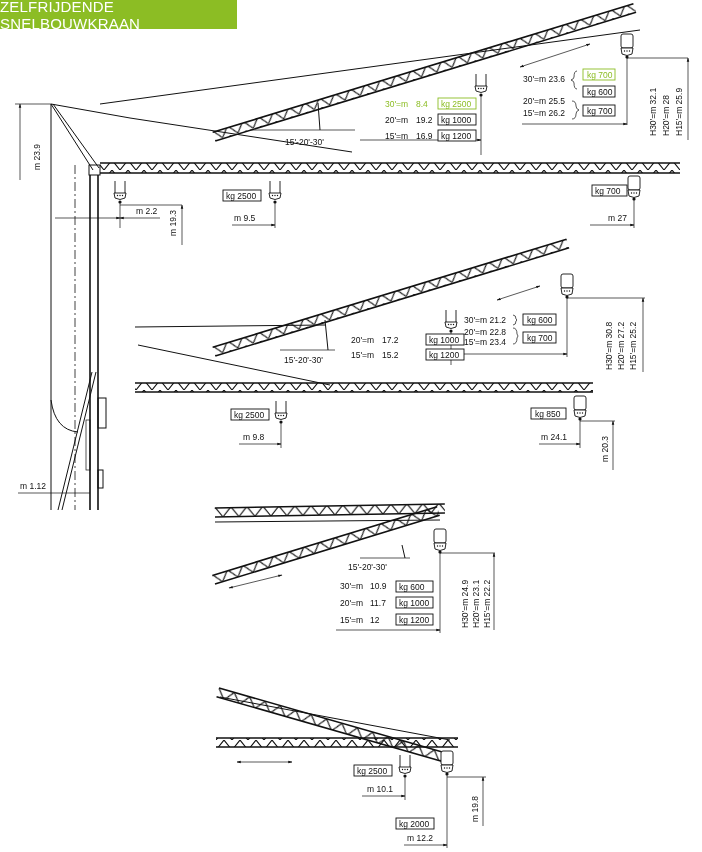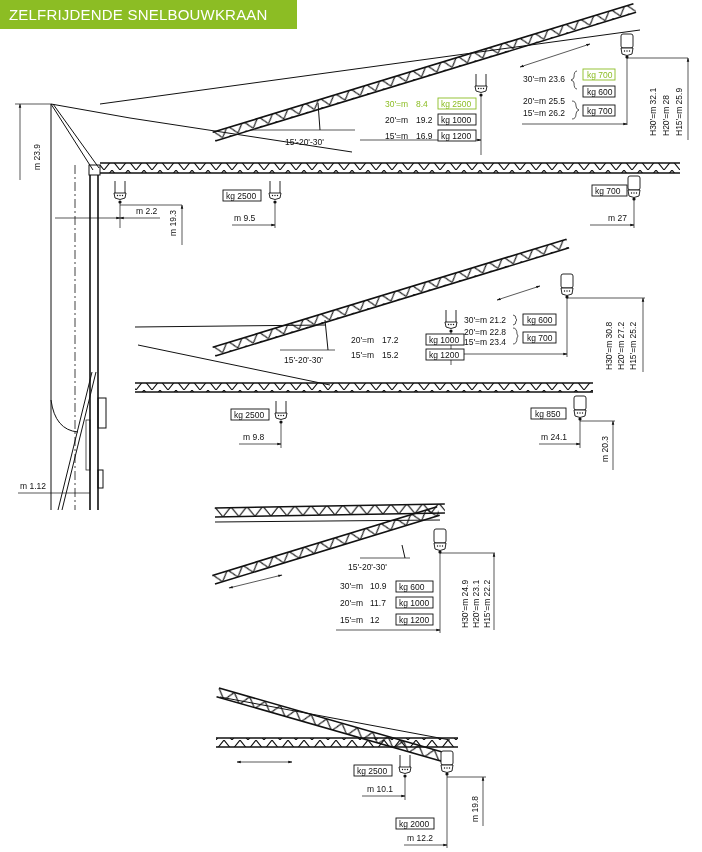--- a/index.html
+++ b/index.html
@@ -1,20 +1,20 @@
 <!DOCTYPE html>
 <html><head>
   <meta charset="utf-8">
   <style>
     html, body { margin: 0; padding: 0; background: #ffffff; }
     body { width: 702px; height: 852px; position: relative; overflow: hidden; font-family: "Liberation Sans", sans-serif; }
     .header-bar {
-      position: absolute; left: 0; top: 0; width: 297px; height: 29px;
+      position: absolute; left: 0; top: 0; width: 237px; height: 29px;
       background: #8cbd24; color: #ffffff; font-size: 15px; letter-spacing: 0.2px;
-      display: flex; align-items: center; padding-left: 9px; box-sizing: border-box;
+      display: flex; align-items: center; box-sizing: border-box;
     }
     svg.diagram { position: absolute; left: 0; top: 0; }
     .t { font-family: "Liberation Sans", sans-serif; font-size: 8.5px; fill: #111; }
     .tg { font-family: "Liberation Sans", sans-serif; font-size: 8.5px; fill: #8cbd24; }
     .ln { stroke: #111; stroke-width: 1; fill: none; }
     .lnb { stroke: #111; stroke-width: 1.6; fill: none; }
     .thin { stroke: #111; stroke-width: 0.7; fill: none; }
     .dash { stroke: #111; stroke-width: 0.8; fill: none; stroke-dasharray: 9 3 2 3; }
     .box { stroke: #111; stroke-width: 0.9; fill: #fff; }
     .boxg { stroke: #8cbd24; stroke-width: 0.9; fill: #fff; }

